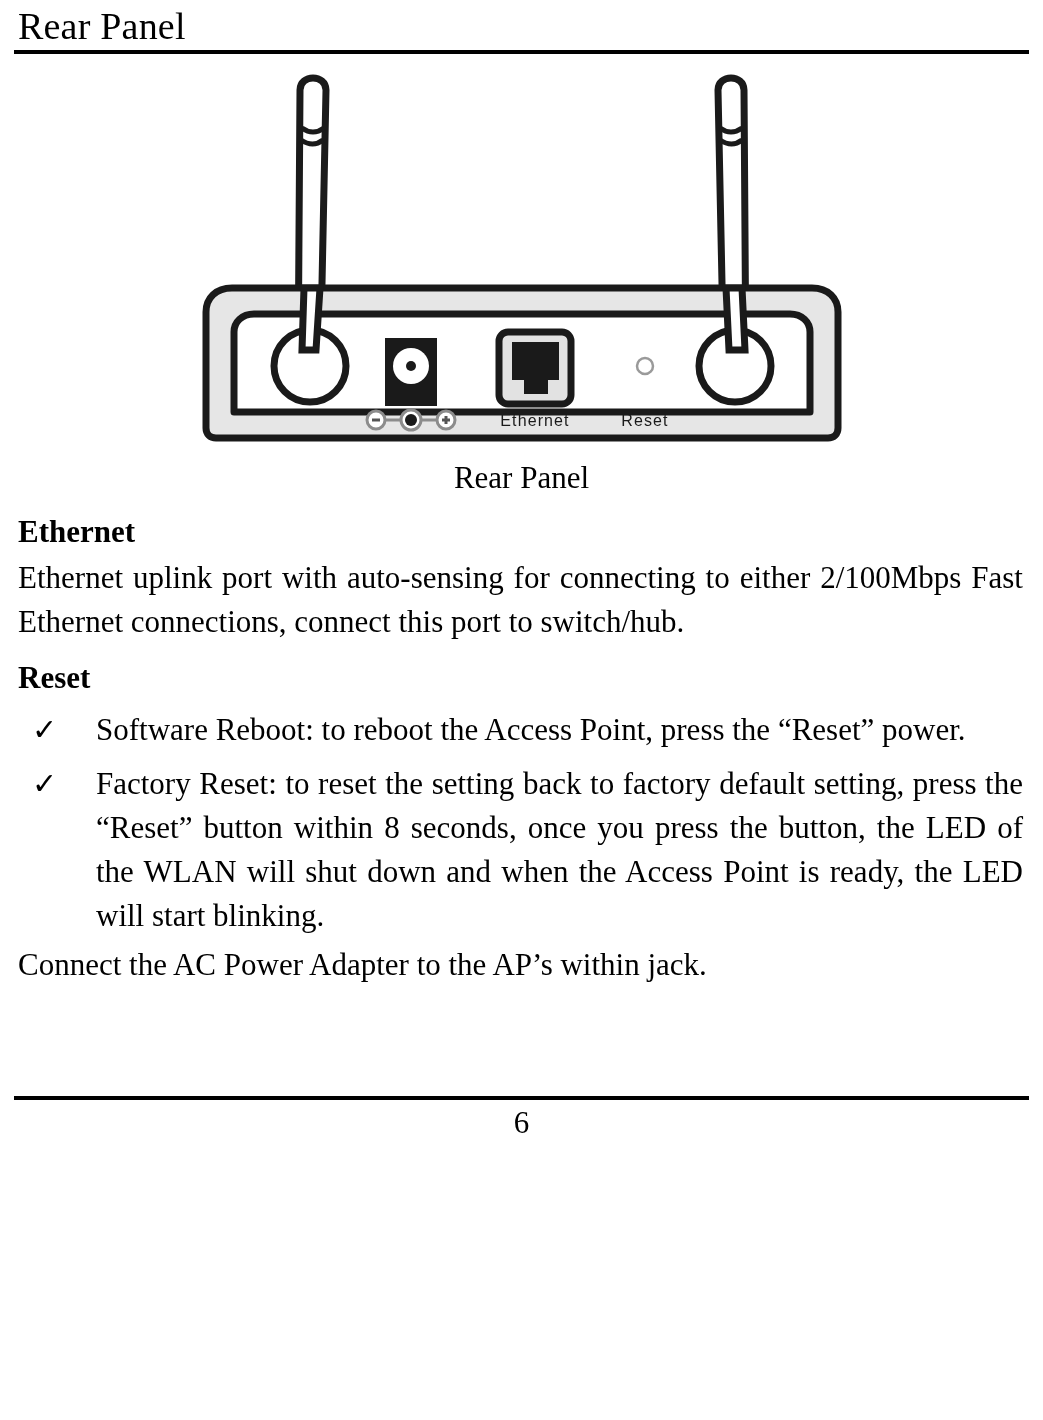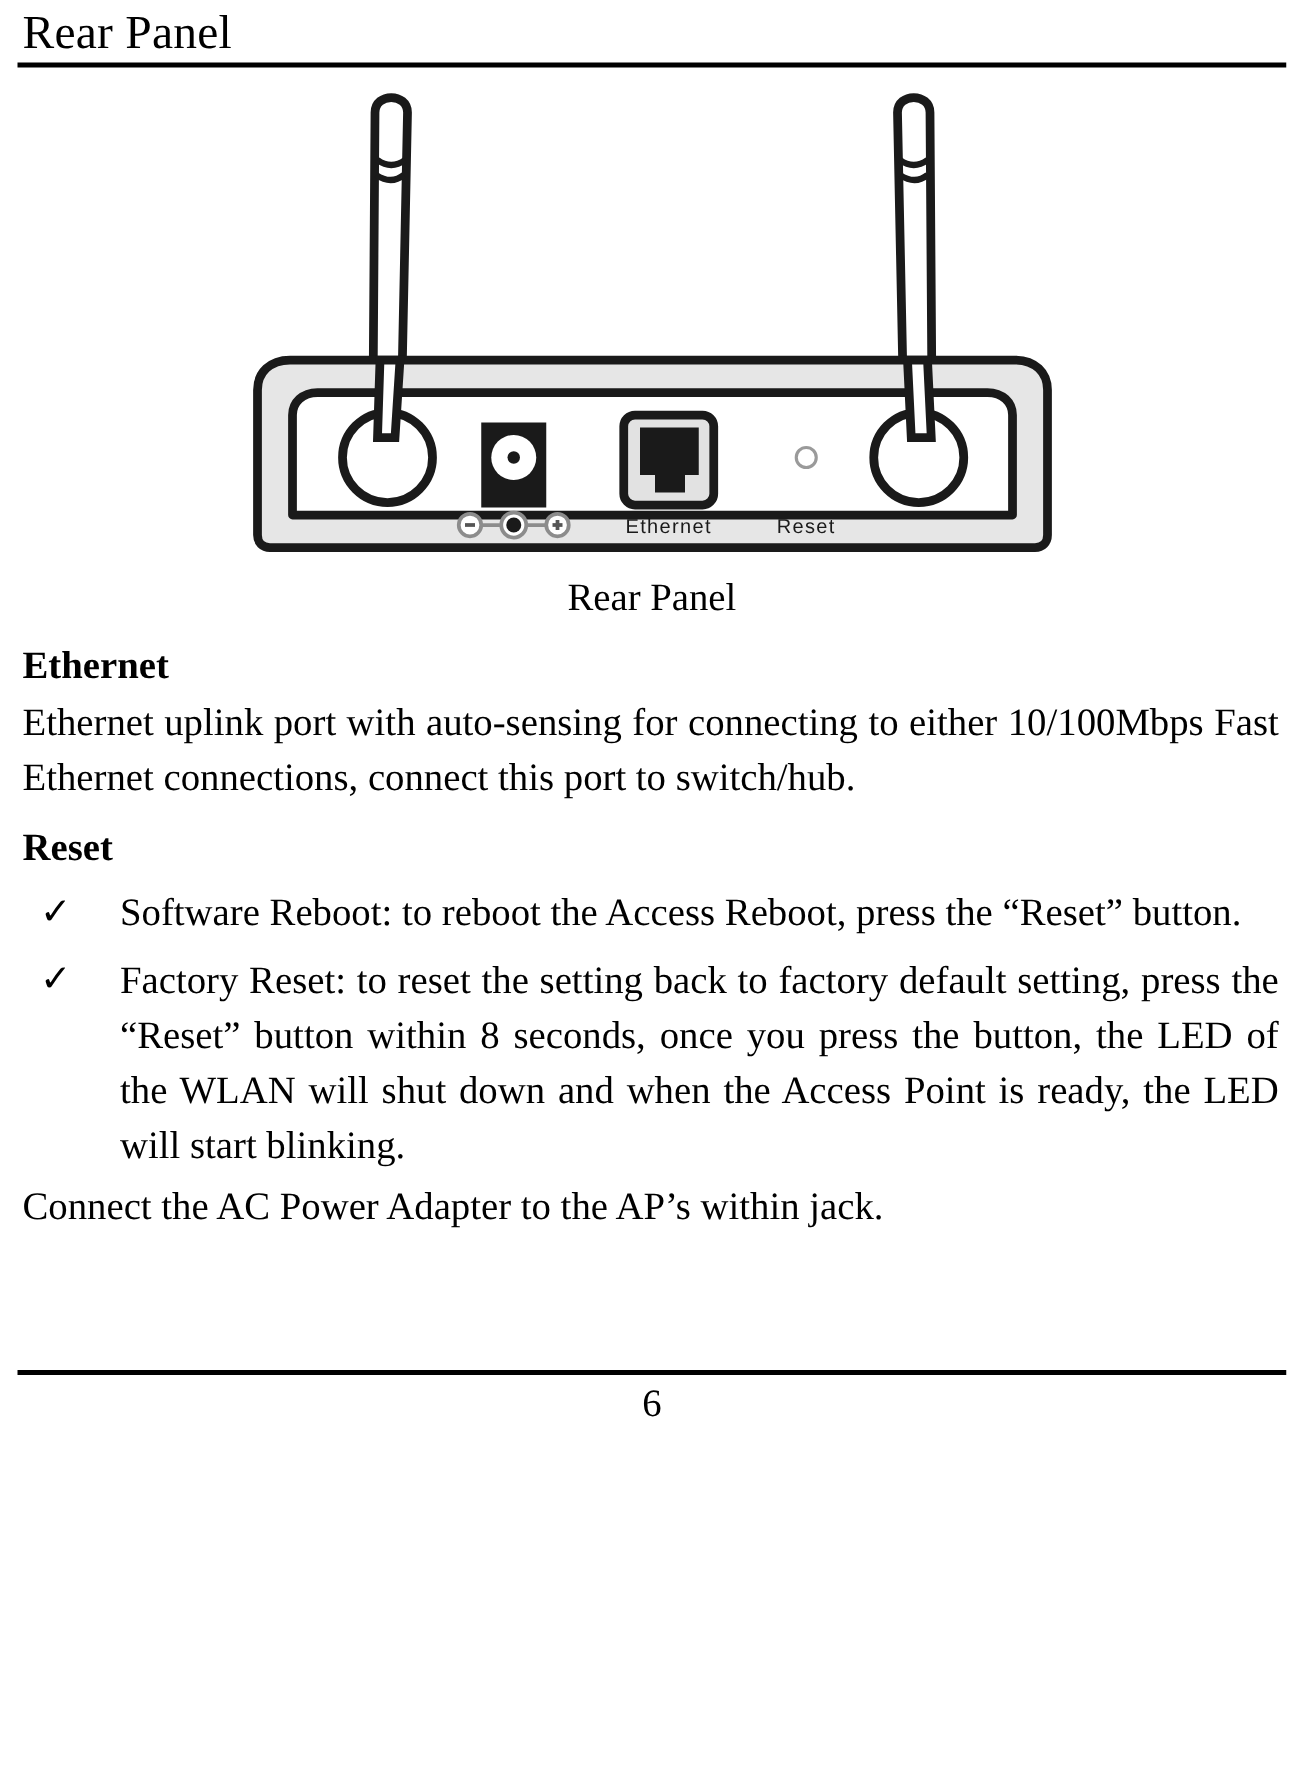--- a/index.html
+++ b/index.html
@@ -195,27 +195,27 @@
       <text x="343" y="366" font-family="'Liberation Sans', sans-serif" font-size="16" letter-spacing="1.1" text-anchor="middle" fill="#1a1a1a">Ethernet</text>
 
       <circle cx="453" cy="306" r="8" fill="#ffffff" stroke="#9a9a9a" stroke-width="2.5"></circle>
       <text x="453" y="366" font-family="'Liberation Sans', sans-serif" font-size="16" letter-spacing="1.1" text-anchor="middle" fill="#1a1a1a">Reset</text>
     </svg>
 
     <div class="figure-caption">Rear Panel</div>
   </div>
 
   <h2 class="sec-heading">Ethernet</h2>
-  <p class="para-justify">Ethernet uplink port with auto-sensing for connecting to either 10/100Mbps Fast Ethernet connections, connect this port to switch/hub.</p>
+  <p class="para-justify">Ethernet uplink port with auto-sensing for connecting to either 2/100Mbps Fast Ethernet connections, connect this port to switch/hub.</p>
 
   <h2 class="sec-heading">Reset</h2>
 
   <div class="bullet-row">
     <span class="bullet-mark">✓</span>
-    <span class="bullet-text">Software Reboot: to reboot the Access Reboot, press the “Reset” button.</span>
+    <span class="bullet-text">Software Reboot: to reboot the Access Point, press the “Reset” power.</span>
   </div>
 
   <div class="bullet-row">
     <span class="bullet-mark">✓</span>
     <span class="bullet-text">Factory Reset: to reset the setting back to factory default setting, press the “Reset” button within 8 seconds, once you press the button, the LED of the WLAN will shut down and when the Access Point is ready, the LED will start blinking.</span>
   </div>
 
   <p class="para">Connect the AC Power Adapter to the AP’s within jack.</p>
 
   <div class="footer">

